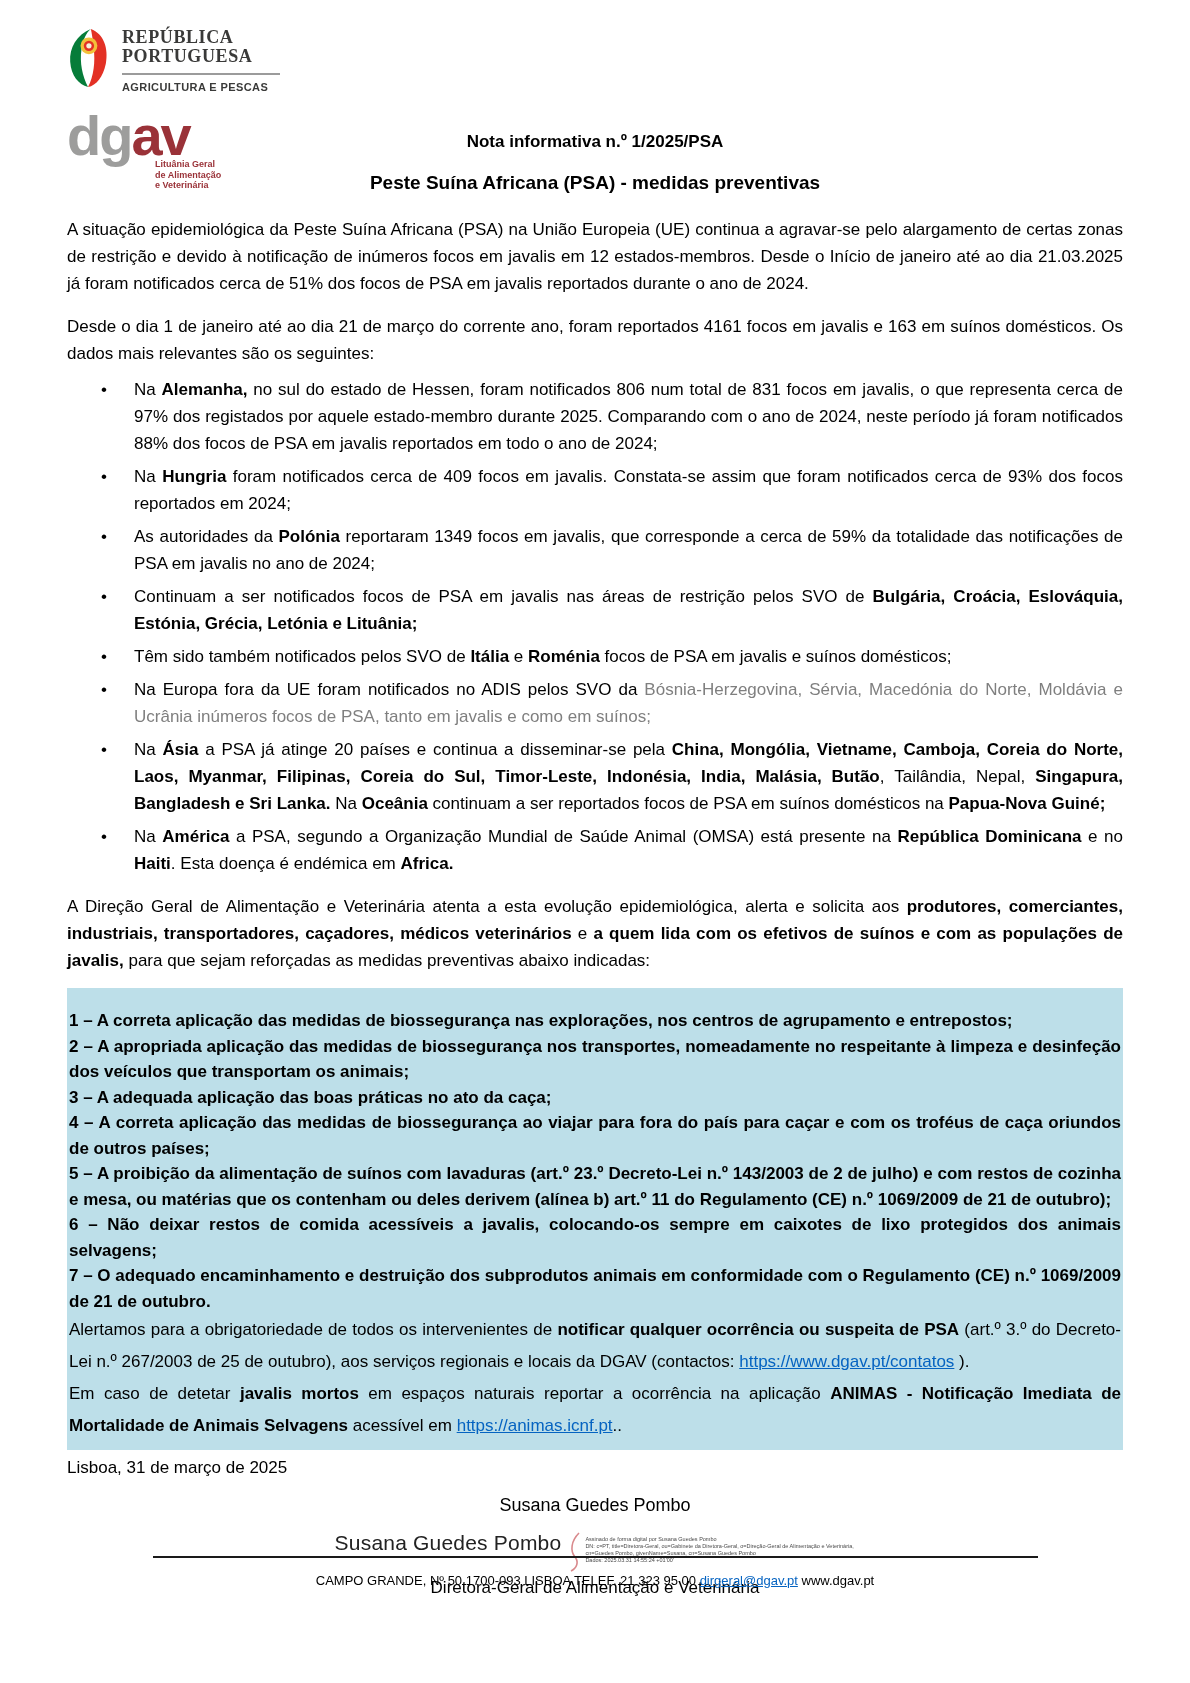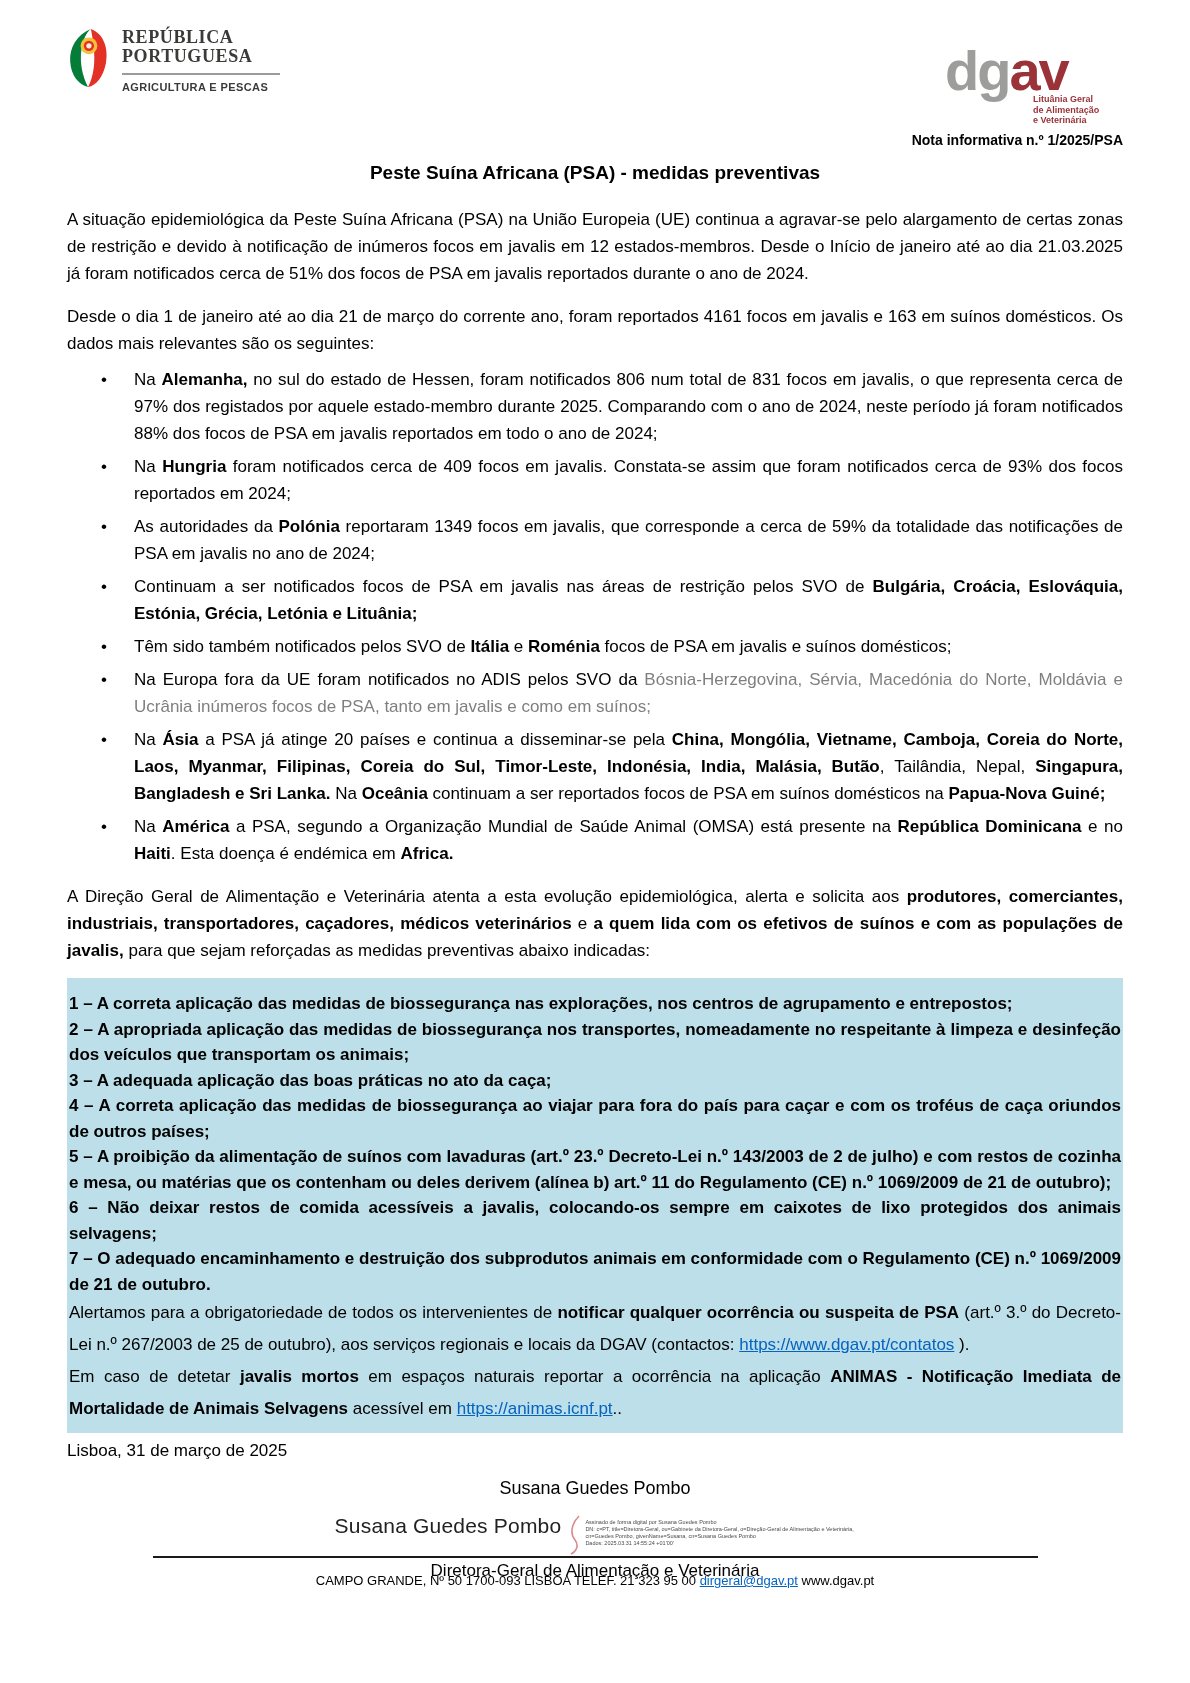--- a/index.html
+++ b/index.html
@@ -5,45 +5,45 @@
   * { margin:0; padding:0; box-sizing:border-box; }
   html,body { background:#e8e8e8; }
   .page {
     width:1190px; height:1683px; position:relative;
     background:#ffffff; margin:0 auto;
     padding:28px 67px 0 67px;
     font-family:"Liberation Sans", sans-serif;
     color:#000; overflow:hidden;
   }
   
-  .header { display:flex; justify-content:space-between; align-items:flex-start; height:92px; }
+  .header { display:flex; justify-content:space-between; align-items:flex-start; height:92px;flex-direction:column; }
   .gov-logo { display:flex; align-items:flex-start; }
   .gov-text { margin-left:13px; }
   .gov-line { font-family:"Liberation Serif", serif; font-weight:bold; font-size:18px; line-height:19px; color:#3a3a39; letter-spacing:0.6px; }
   .gov-divider { border:none; border-top:2px solid #9b9b9b; width:158px; margin:7px 0 6px 0; }
   .gov-sub { font-size:11px; font-weight:bold; color:#3a3a39; letter-spacing:0.4px; }
   .dgav-logo { position:relative; width:178px; height:88px; margin-top:14px; }
   .dgav-word { font-size:56px; font-weight:bold; line-height:58px; letter-spacing:-2px; }
   .dgav-dg { color:#9d9d9c; }
   .dgav-av { color:#9a3238; }
   .dgav-sub { position:absolute; left:88px; top:52px; font-size:9px; font-weight:bold; line-height:10.5px; color:#9a3238; }
   
-  .doc-title { text-align:right; font-size:14px; font-weight:bold; margin-top:12px; }
-  .doc-subtitle { text-align:center; font-size:19px; font-weight:bold; margin-top:14px; }
+  .doc-title { text-align:center; font-size:17px; font-weight:bold; margin-top:12px; }
+  .doc-subtitle { text-align:center; font-size:19px; font-weight:bold; margin-top:20px; }
   
   .para { font-size:17px; line-height:27px; text-align:justify; margin-top:16px; }
   .para.first { margin-top:22px; }
   .b { font-weight:bold; }
   .gray { color:#7f7f7f; }
   .link { color:#0563c1; text-decoration:underline; cursor:pointer; }
   ul.bullets { list-style:none; margin-top:9px; }
   ul.bullets li { position:relative; padding-left:67px; font-size:17px; line-height:27px; text-align:justify; margin-bottom:6px; }
   ul.bullets li::before { content:"•"; position:absolute; left:34px; top:0; font-size:17px; }
   
-  .highlight { background:#bdDfe9; background:#bddfe9; margin-top:14px; padding:13px 2px 8px 2px; }
+  .highlight { background:#bdDfe9; background:#bddfe9; margin-top:14px; padding:20px 2px 8px 2px; }
   .measure { font-size:17px; font-weight:bold; line-height:25.5px; text-align:justify; }
   .alert-para { font-size:17px; line-height:32px; text-align:justify; }
   
   .date-line { font-size:17px; line-height:27px; margin-top:4px; }
   .sig-name-center { text-align:center; font-size:18px; margin-top:14px; }
   .sig-row { display:flex; justify-content:center; align-items:flex-start; margin-top:15px; }
   .sig-digital-name { font-size:21px; color:#222; letter-spacing:0.2px; }
   .sig-flourish { margin:0 2px 0 6px; }
   .sig-details { font-size:5.5px; line-height:7px; color:#4a4a4a; padding-top:5px; width:270px; }
   .sig-role { text-align:center; font-size:17px; margin-top:1px; }

